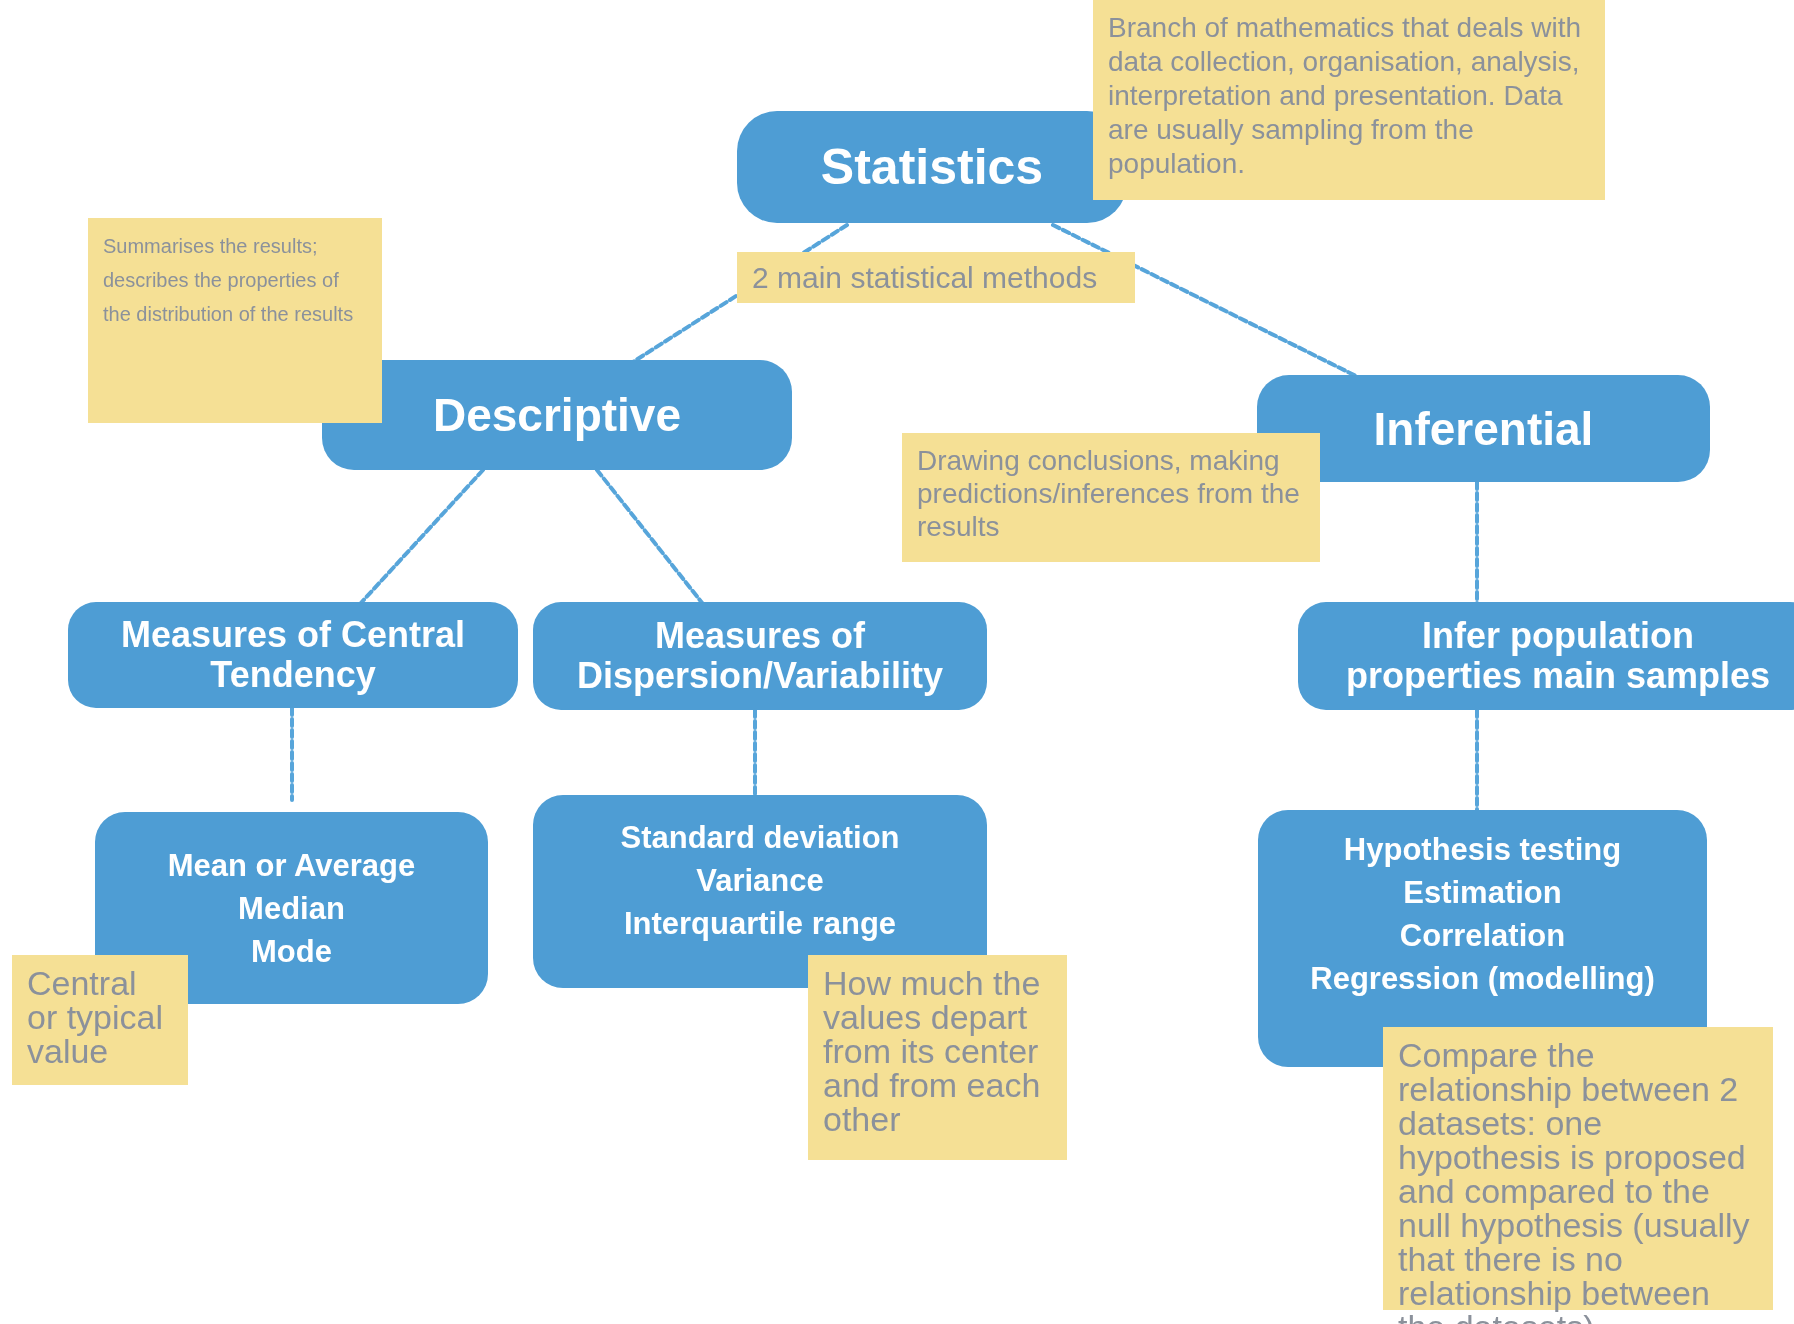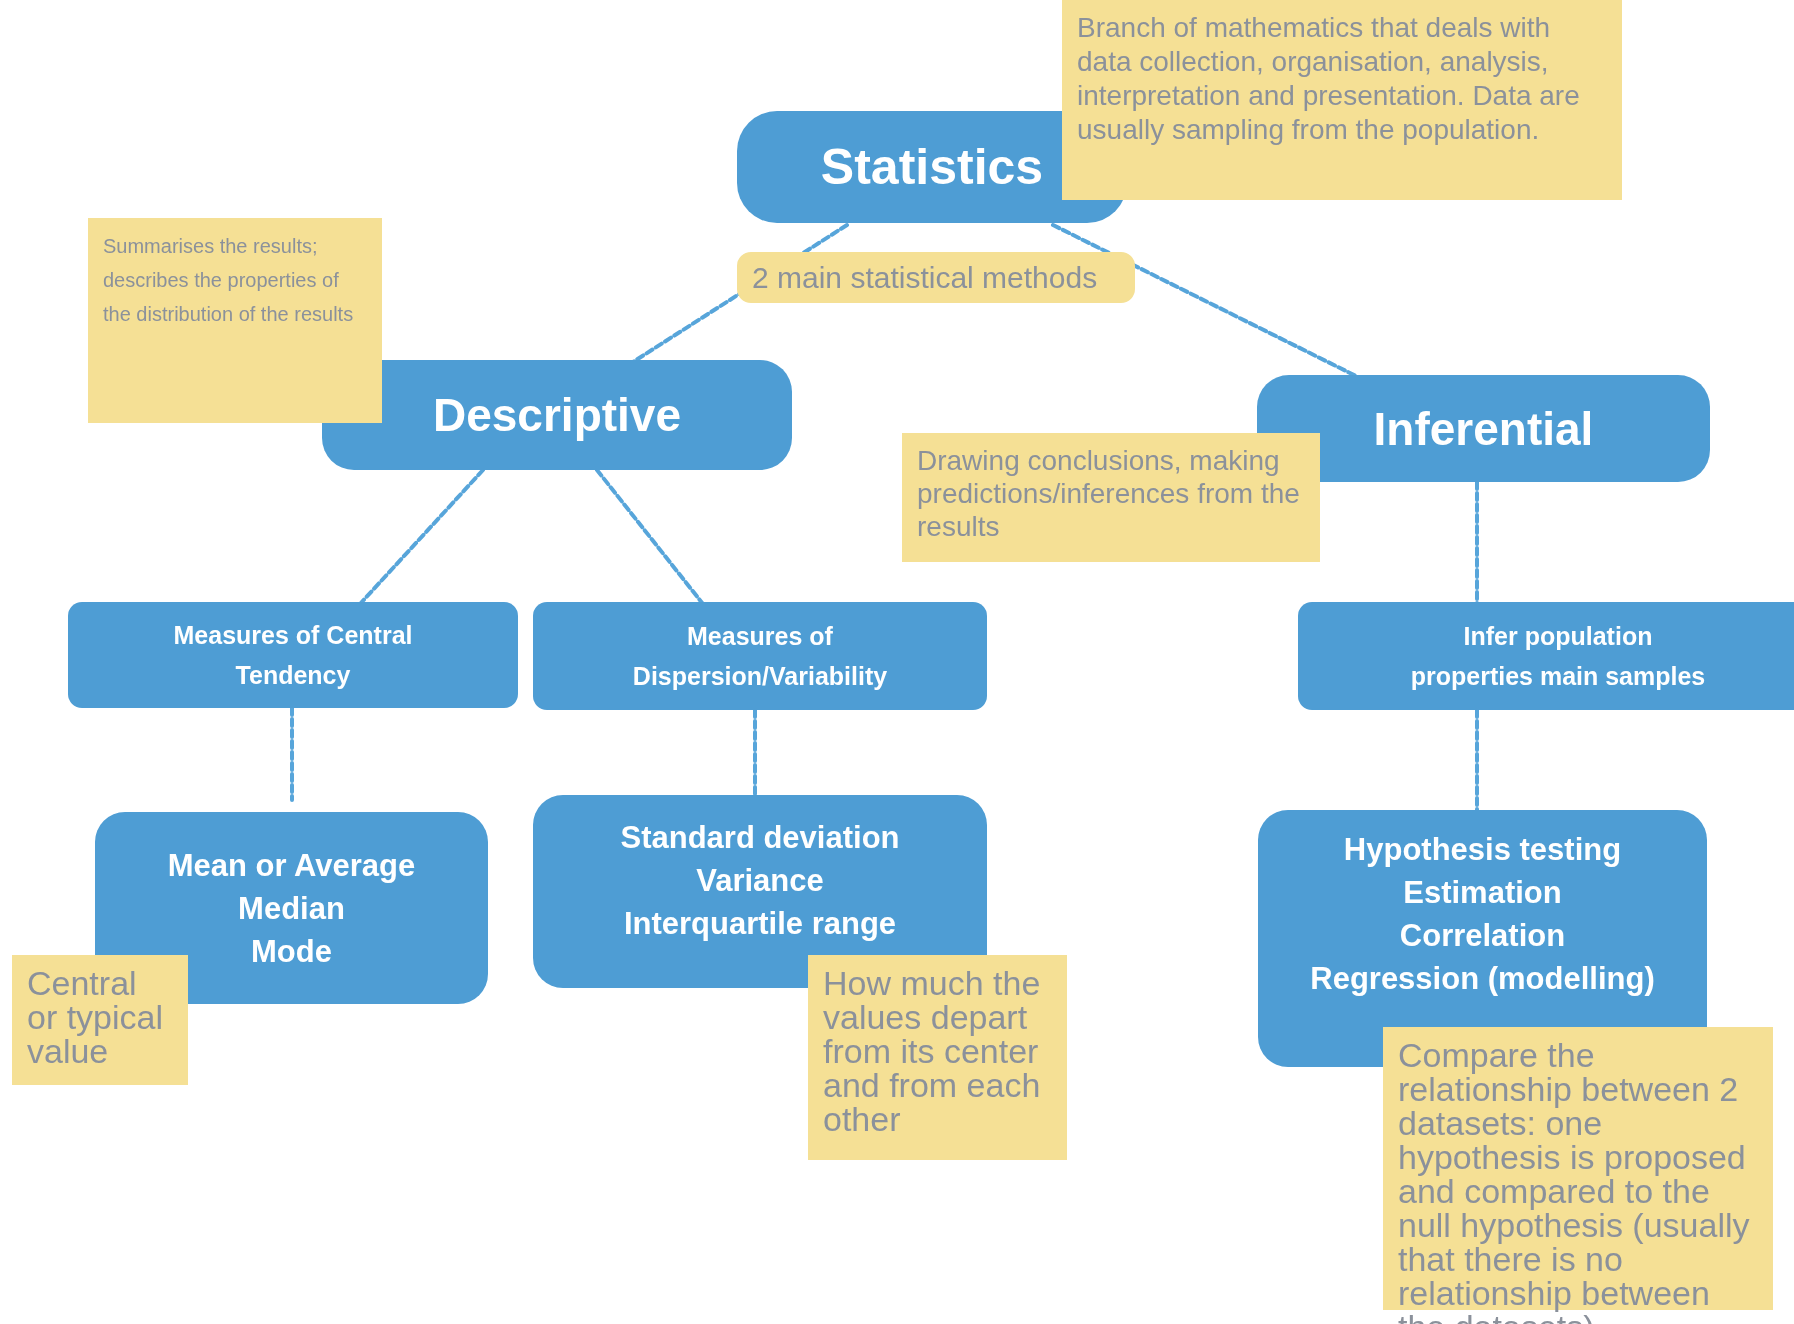--- a/index.html
+++ b/index.html
@@ -17,21 +17,21 @@
   .edges{position:absolute;left:0;top:0;z-index:1;}
   .edge{stroke:var(--connector-blue);stroke-width:4;stroke-dasharray:7 4;stroke-linecap:round;fill:none;}
   .node{
     position:absolute;z-index:2;background:var(--node-blue);color:var(--node-text);
     display:flex;flex-direction:column;align-items:center;justify-content:center;
     text-align:center;font-weight:bold;box-sizing:border-box;
   }
   .node span{display:block;}
   .lvl1{border-radius:40px;font-size:50px;}
   .lvl2{border-radius:32px;font-size:46px;}
-  .lvl3{border-radius:14px;font-size:25px;line-height:40px;}
+  .lvl3{border-radius:28px;font-size:36px;line-height:40px;}
   .lvl4{border-radius:30px;font-size:31px;line-height:43px;}
   .note{
     position:absolute;z-index:3;background:var(--note-yellow);color:var(--note-text);
     font-size:34px;line-height:34px;box-sizing:border-box;padding:11px 15px;
   }
   .note.label{display:flex;align-items:center;font-size:30px;padding:4px 15px;}
 </style>
 </head>
 <body>
 
@@ -81,25 +81,25 @@
     <span>Interquartile range</span>
   </div>
 
   <div class="node lvl4" style="left:1258px;top:810px;width:449px;height:257px;padding-bottom:50px;">
     <span>Hypothesis testing</span>
     <span>Estimation</span>
     <span>Correlation</span>
     <span>Regression (modelling)</span>
   </div>
 
-  <div class="note" style="left:1062px;top:0;width:560px;height:200px;font-size:28px;">Branch of mathematics that deals with data collection, organisation, analysis, interpretation and presentation. Data are usually sampling from the population.</div>
+  <div class="note" style="left:1093px;top:0;width:512px;height:200px;font-size:28px;">Branch of mathematics that deals with data collection, organisation, analysis, interpretation and presentation. Data are usually sampling from the population.</div>
 
   <div class="note" style="left:88px;top:218px;width:294px;height:205px;font-size:20px;">Summarises the results; describes the properties of the distribution of the results</div>
 
-  <div class="note label" style="left:737px;top:252px;width:398px;height:51px;border-radius:14px;">2 main statistical methods</div>
+  <div class="note label" style="left:737px;top:252px;width:398px;height:51px;">2 main statistical methods</div>
 
   <div class="note" style="left:902px;top:433px;width:418px;height:129px;font-size:28px;line-height:33px;">Drawing conclusions, making predictions/inferences  from the results</div>
 
   <div class="note" style="left:12px;top:955px;width:176px;height:130px;">Central or typical value</div>
 
   <div class="note" style="left:808px;top:955px;width:259px;height:205px;">How much the values depart from its center and from each other</div>
 
   <div class="note" style="left:1383px;top:1027px;width:390px;height:283px;">Compare the relationship between 2 datasets: one hypothesis is proposed  and compared to the null hypothesis (usually that there is no relationship between the datasets).</div>
 
 </div>

